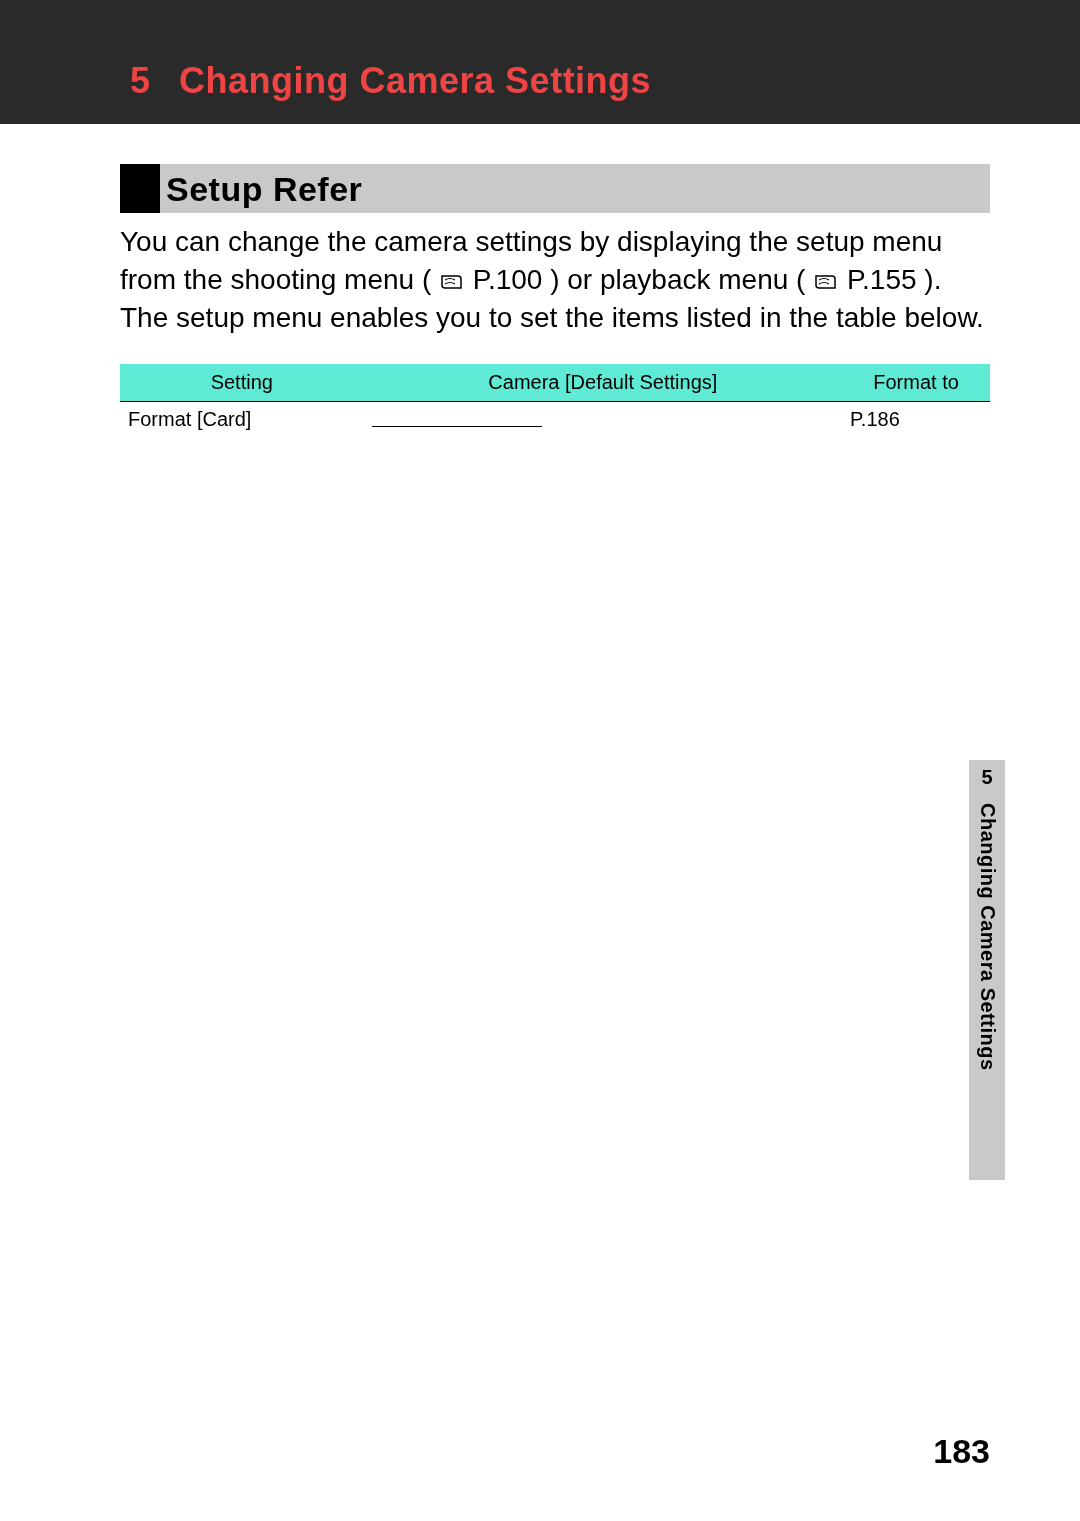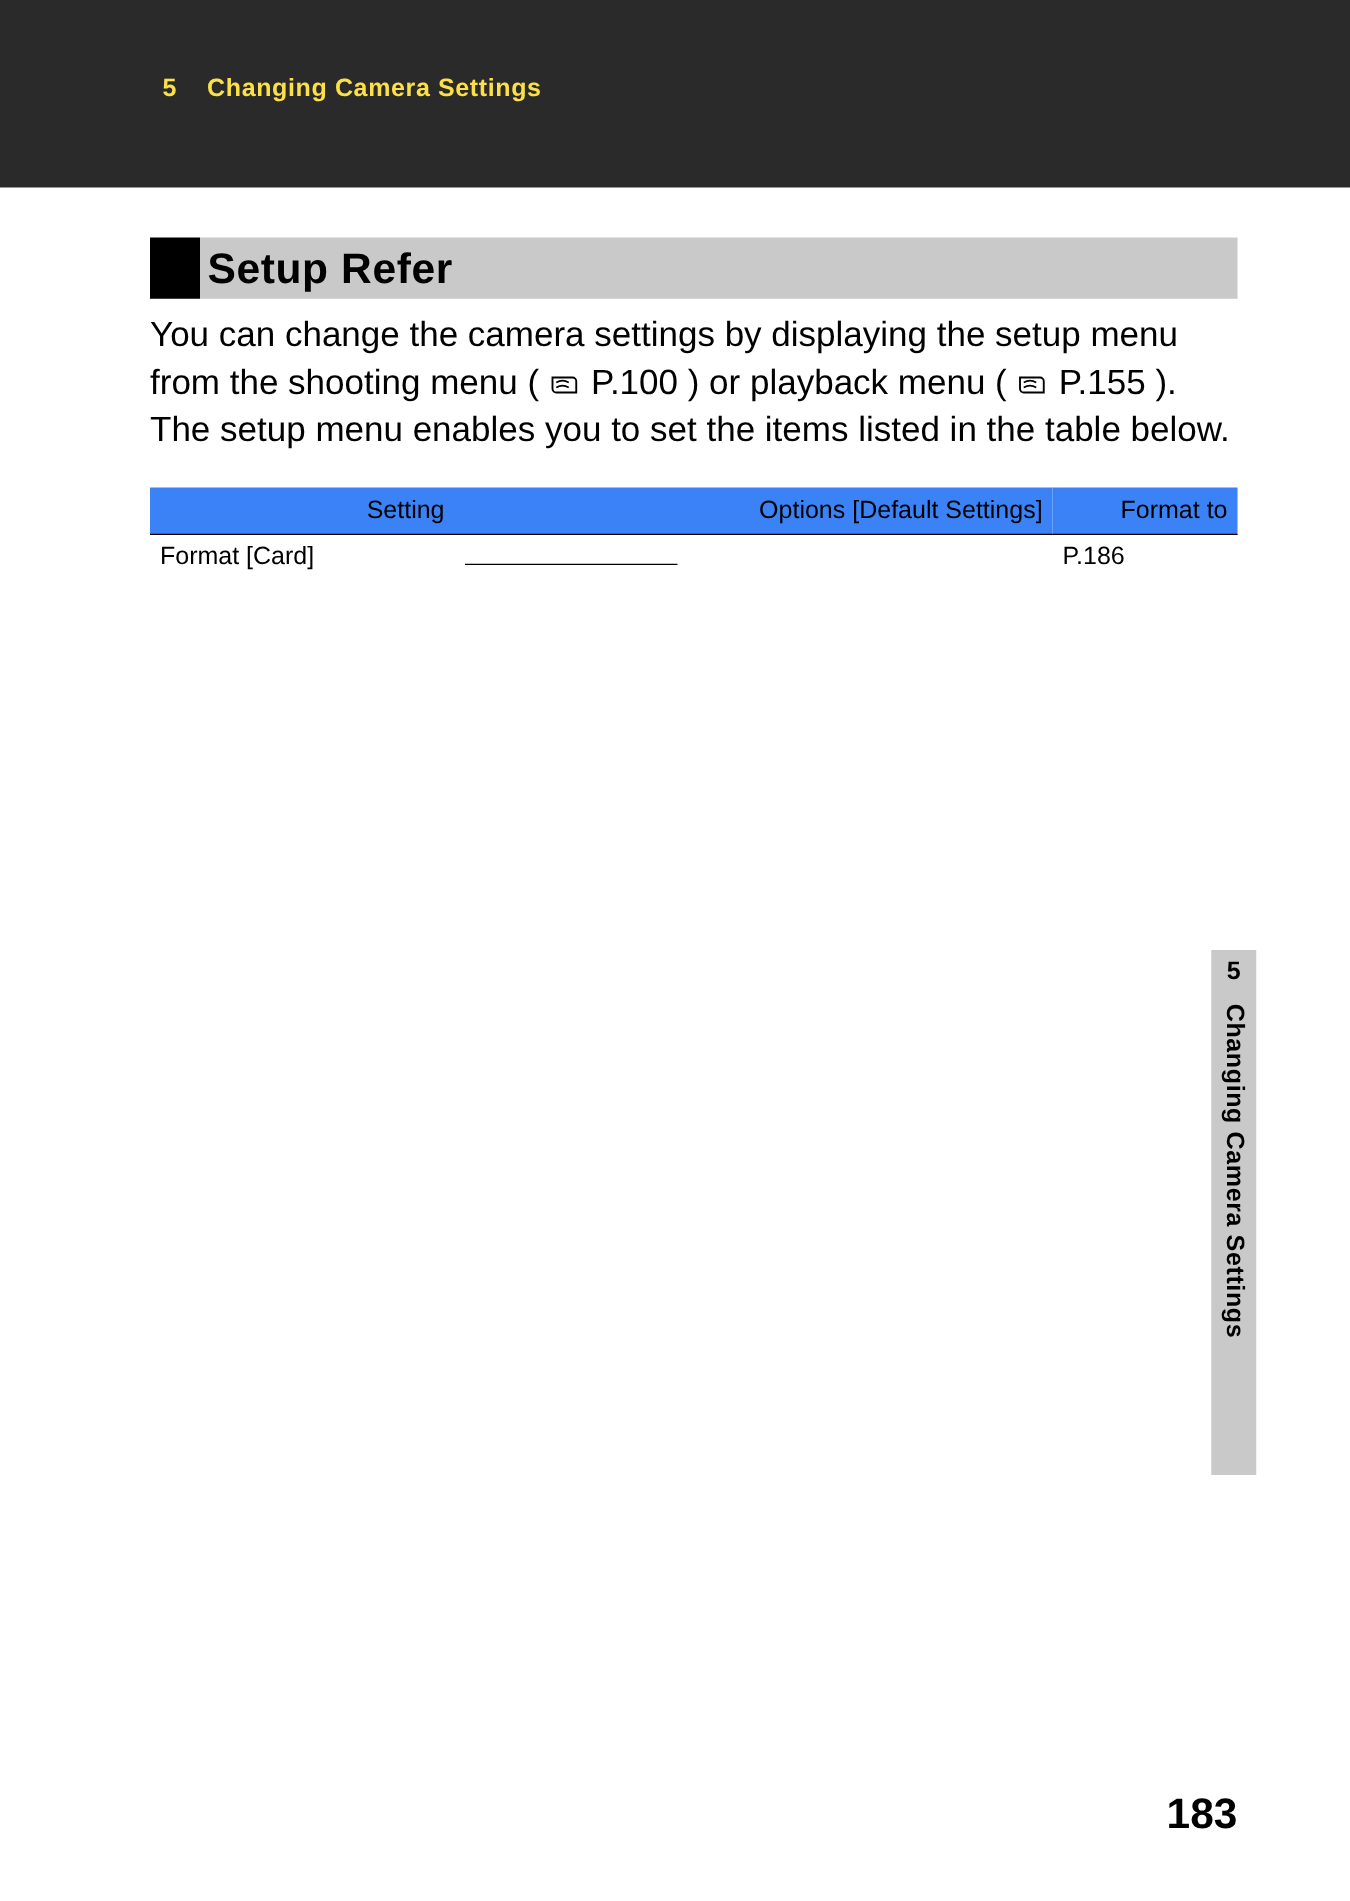--- a/index.html
+++ b/index.html
@@ -11,27 +11,27 @@
     width: 1080px;
   }
   .page {
     width: 1080px;
     height: 1521px;
     position: relative;
     box-sizing: border-box;
   }
   .header-bar {
     background: #2a2a2a;
-    color: #fde047;
-    height: 150px;
+    color: #ef4444;
+    height: 124px;
     padding: 60px 0 0 130px;
     box-sizing: border-box;
     font-family: Arial, Helvetica, sans-serif;
     font-weight: 900;
-    font-size: 20px;
+    font-size: 36px;
     letter-spacing: 0.5px;
   }
   .header-bar .chnum { margin-right: 18px; }
   .content {
     padding: 40px 90px 0 120px;
     box-sizing: border-box;
   }
   .section-title-row {
     display: flex;
     align-items: stretch;
@@ -55,23 +55,23 @@
   }
   .ref-icon svg { vertical-align: -3px; }
   table.settings {
     width: 100%;
     border-collapse: collapse;
     margin-top: 18px;
     font-size: 20px;
     line-height: 1.25;
   }
   table.settings th {
-    background: #3b82f6;
+    background: #5eead4;
     font-weight: normal;
-    text-align: right;
+    text-align: center;
     padding: 6px 8px;
     border-bottom: 1px solid #000;
   }
   table.settings td {
     padding: 5px 8px;
     border-bottom: 1px solid #000;
     vertical-align: top;
   }
   table.settings td.setting { width: 28%; }
   table.settings td.options { width: 55%; }
@@ -147,21 +147,21 @@
           </svg>
       </span>
       <span>P.155</span>
       <span>). The setup menu enables you to set the items listed in the table below.</span>
     </p>
 
     <table class="settings">
       <thead>
         <tr>
           <th>Setting</th>
-          <th>Options [Default Settings]</th>
+          <th>Camera [Default Settings]</th>
           <th>Format to</th>
         </tr>
       </thead>
       <tbody>
         <tr>
             <td class="setting">Format [Card]</td>
             <td class="options"><span class="dashline"></span></td>
             <td class="page">P.186</td>
           </tr>
 

